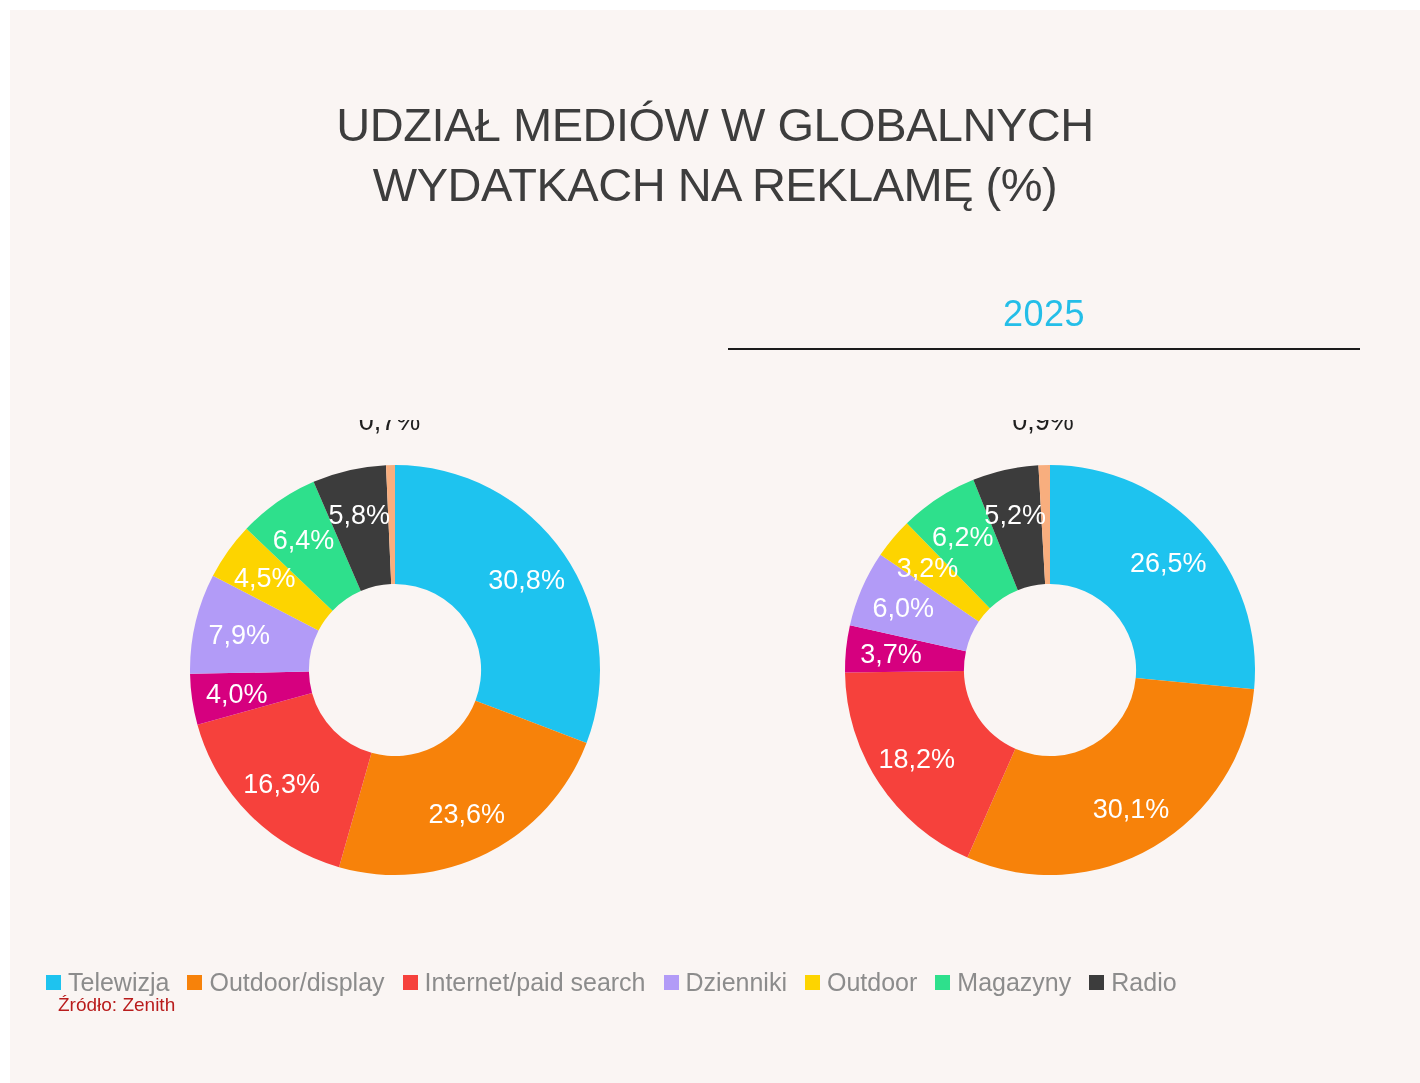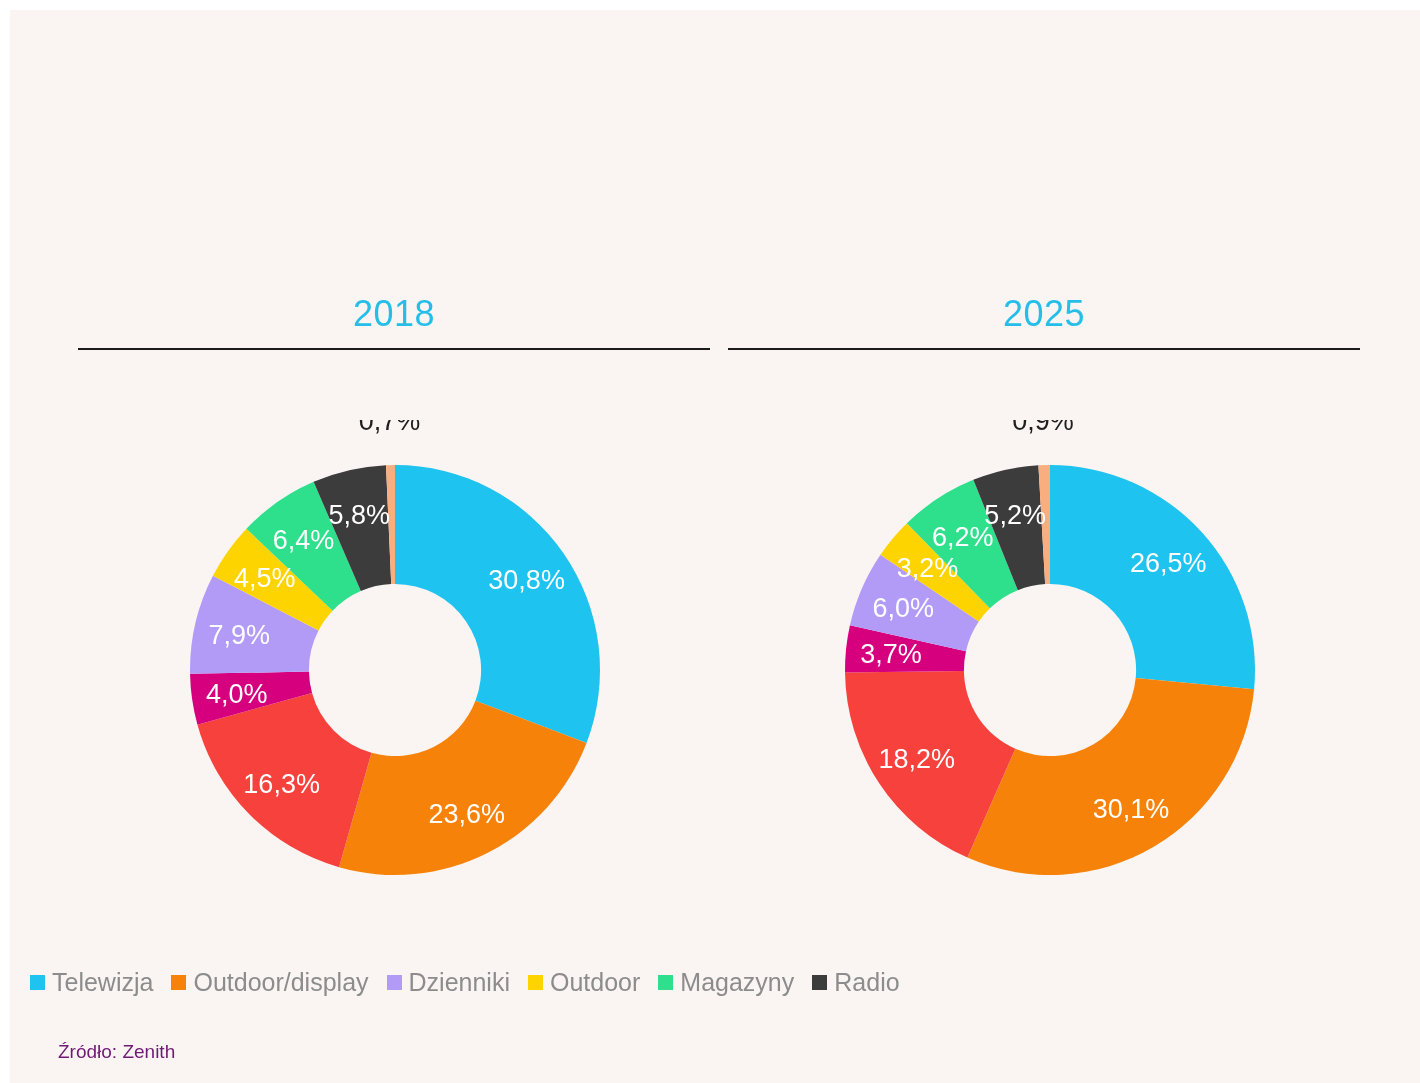--- a/index.html
+++ b/index.html
@@ -72,21 +72,21 @@
     font-family: "Liberation Sans", sans-serif;
     font-size: 27px;
     fill: #ffffff;
   }
   .slice-label.outside {
     fill: #1f1f1f;
   }
   
   .legend {
     position: absolute;
-    left: 20px;
+    left: 36px;
     top: 958px;
     width: 1350px;
     display: flex;
     flex-direction: row;
     align-items: center;
     justify-content: flex-start;
     gap: 18px;
   }
   .legend-item {
     display: flex;
@@ -103,35 +103,33 @@
   }
   .legend-label {
     font-size: 25px;
     color: #8c8c8c;
     line-height: 28px;
   }
   
   .source {
     position: absolute;
     left: 48px;
-    top: 1031px;
+    top: 984px;
     font-size: 19px;
-    color: #701a75;
+    color: #b91c1c;
   }
 </style>
 </head>
 <body>
 
 <div class="canvas">
 
-
-  <div class="panel left">
-    <div class="panel-year">2018</div>
-    <div class="panel-rule"></div>
-  </div>
+  <div class="title">UDZIAŁ MEDIÓW W GLOBALNYCH
+WYDATKACH NA REKLAMĘ (%)</div>
+
 
   <div class="panel right">
     <div class="panel-year">2025</div>
     <div class="panel-rule"></div>
   </div>
 
   <div class="donut-wrap left">
     <svg class="donut-svg" width="560" height="500" viewBox="0 0 560 500">
         <path d="M 280 45 A 205 205 0 0 1 471.5374332036055 323.06443513621633 L 360.44572194551426 280.68706275721087 A 86.1 86.1 0 0 0 280 163.9 Z" fill="#1ec3ef"></path>
         <path d="M 471.5374332036055 323.06443513621633 A 205 205 0 0 1 224.04485321894842 447.21567267514763 L 256.49883835195834 332.830582523562 A 86.1 86.1 0 0 0 360.44572194551426 280.68706275721087 Z" fill="#f7820a"></path>
@@ -180,20 +178,24 @@
   <div class="legend">
       <div class="legend-item">
         <span class="legend-swatch" style="background: rgb(30, 195, 239);"></span>
         <span class="legend-label">Telewizja</span>
       </div>
       <div class="legend-item">
         <span class="legend-swatch" style="background: rgb(247, 130, 10);"></span>
         <span class="legend-label">Outdoor/display</span>
       </div>
       <div class="legend-item">
+        <span class="legend-swatch" style="background: rgb(246, 65, 60);"></span>
+        <span class="legend-label">Internet/paid search</span>
+      </div>
+      <div class="legend-item">
         <span class="legend-swatch" style="background: rgb(178, 155, 247);"></span>
         <span class="legend-label">Dzienniki</span>
       </div>
       <div class="legend-item">
         <span class="legend-swatch" style="background: rgb(253, 212, 0);"></span>
         <span class="legend-label">Outdoor</span>
       </div>
       <div class="legend-item">
         <span class="legend-swatch" style="background: rgb(46, 224, 140);"></span>
         <span class="legend-label">Magazyny</span>

